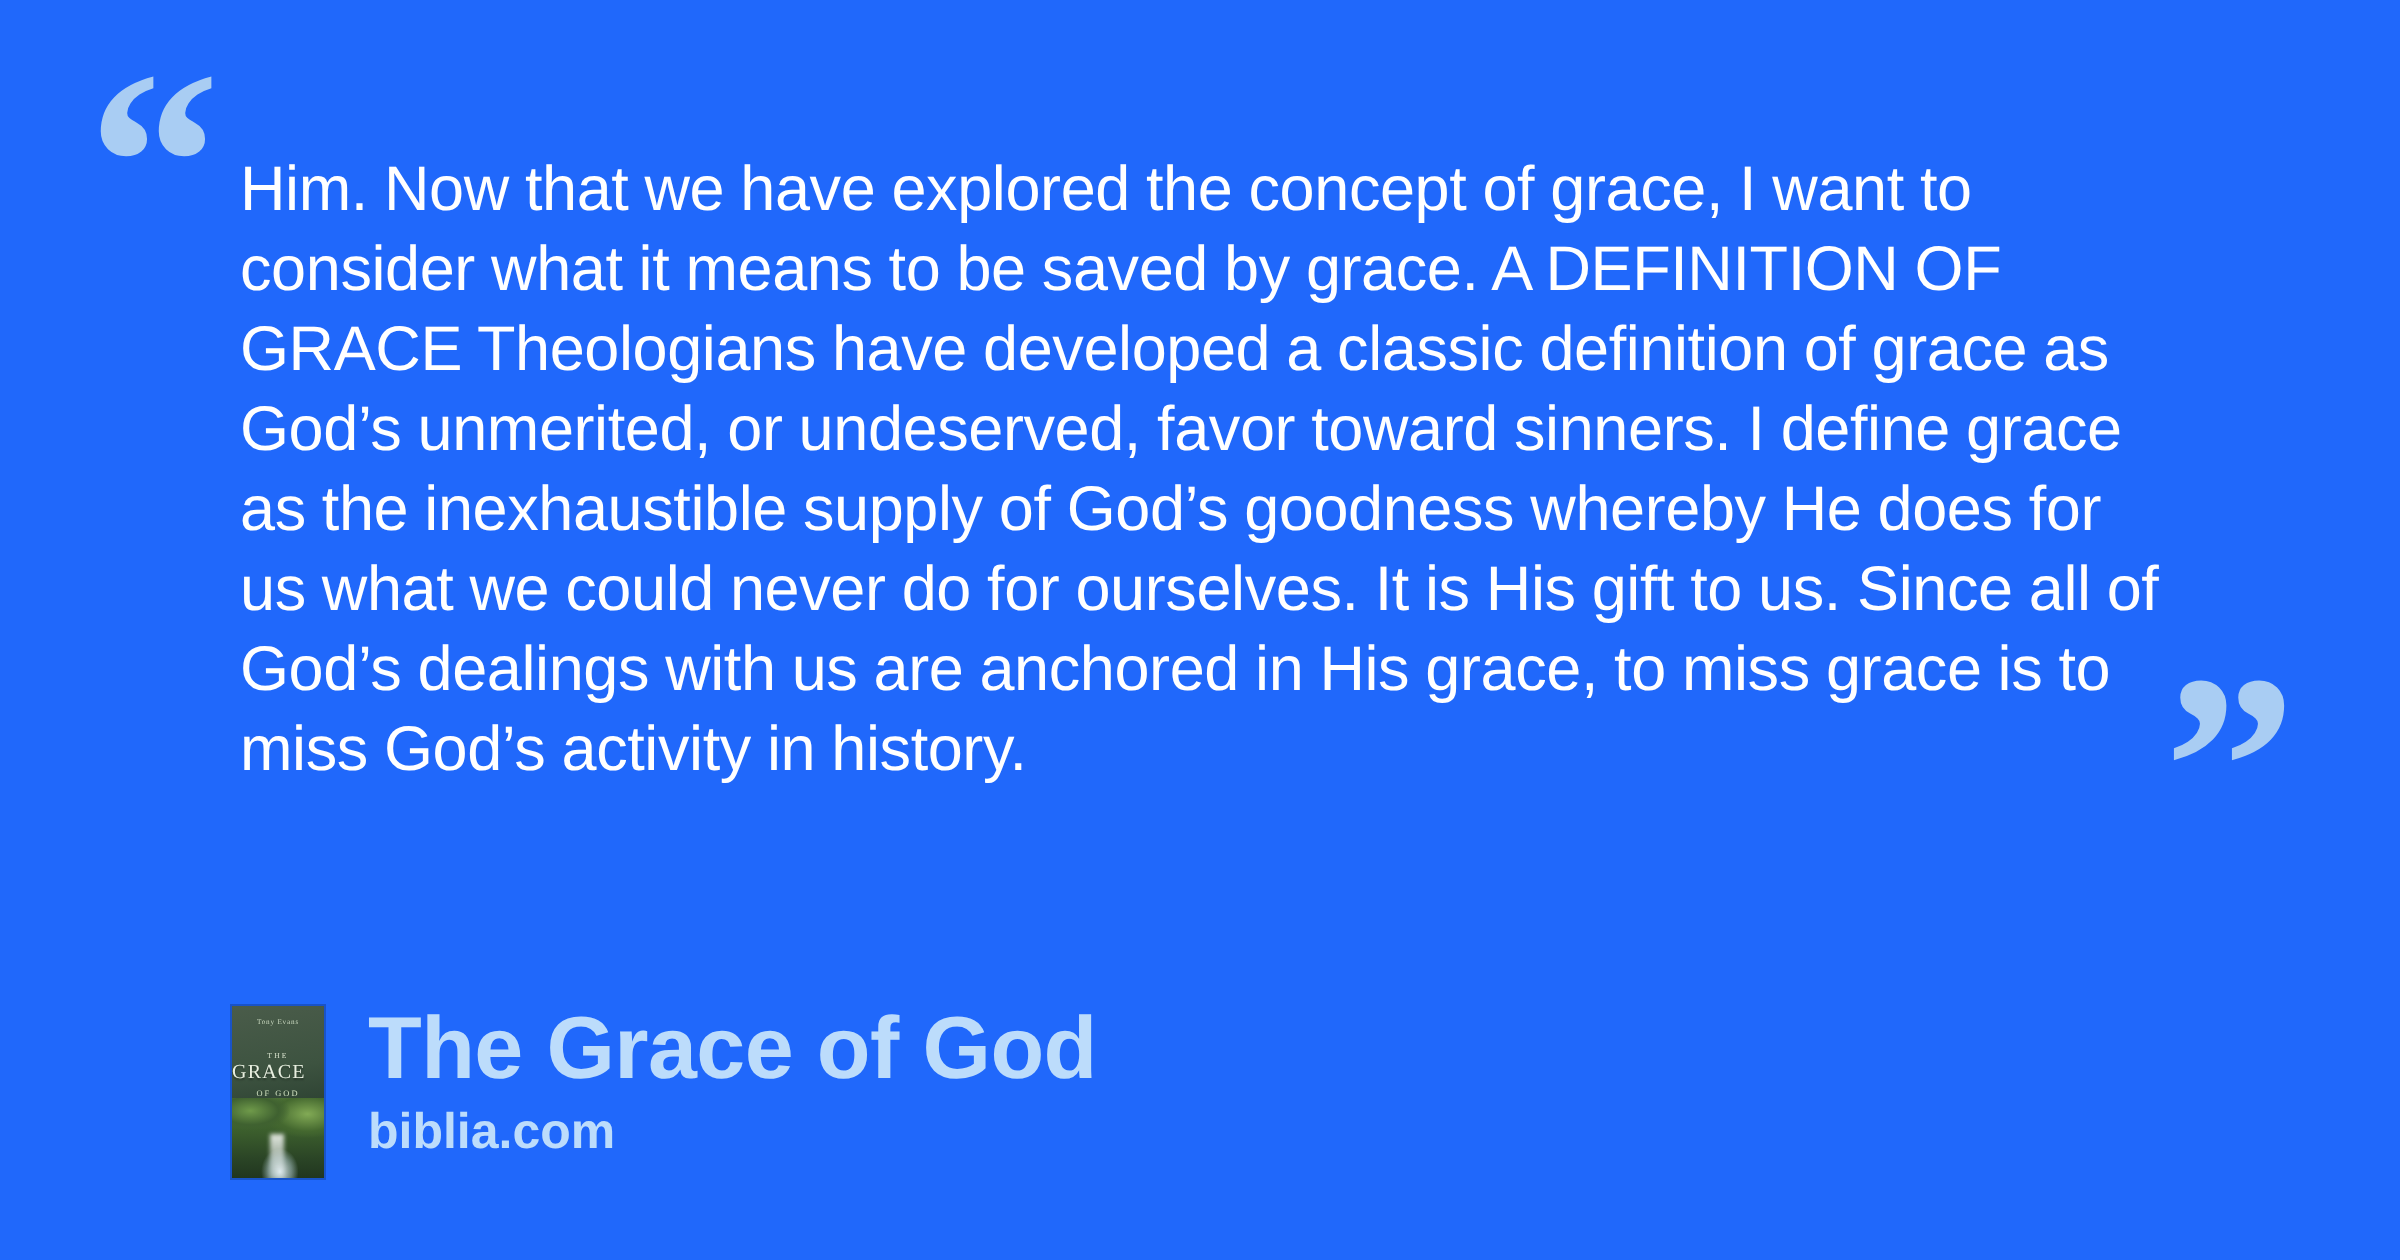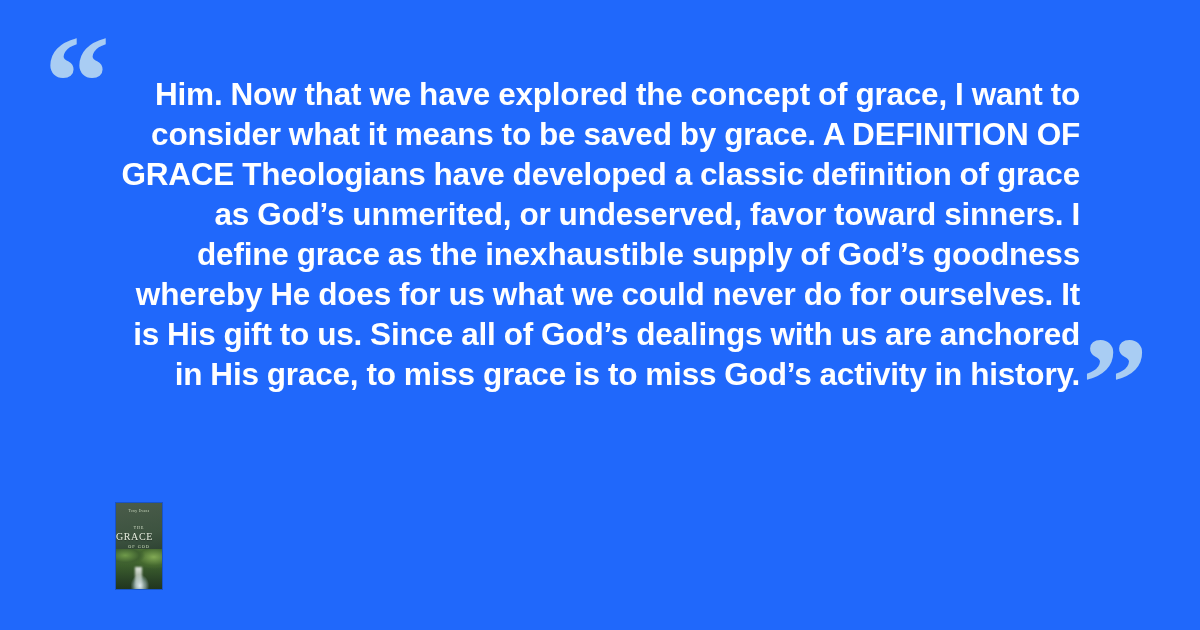--- a/index.html
+++ b/index.html
@@ -50,24 +50,24 @@
     left: 1082px;
     top: 318px;
     font-size: 132px;
   }
 
   .quote-text {
     position: absolute;
     left: 120px;
     top: 74px;
     width: 960px;
-    text-align: right;
+    text-align: left;
     color: #ffffff;
     font-family: "Liberation Sans", sans-serif;
-    font-weight: 700;
+    font-weight: 400;
     font-size: 31.5px;
     line-height: 40px;
     letter-spacing: -0.2px;
     word-spacing: -0.5px;
   }
 
   
   .footer {
     position: absolute;
     left: 116px;
@@ -198,16 +198,20 @@
   <div class="footer">
 
     <div class="book-cover">
       <div class="cover-author">Tony Evans</div>
       <div class="cover-the">THE</div>
       <div class="cover-title">GRACE</div>
       <div class="cover-of-god">OF GOD</div>
       <div class="cover-photo"></div>
     </div>
 
+    <div class="footer-text">
+      <div class="book-title">The Grace of God</div>
+      <div class="source-link">biblia.com</div>
+    </div>
 
   </div>
 
 </div>
 
 </body></html>

